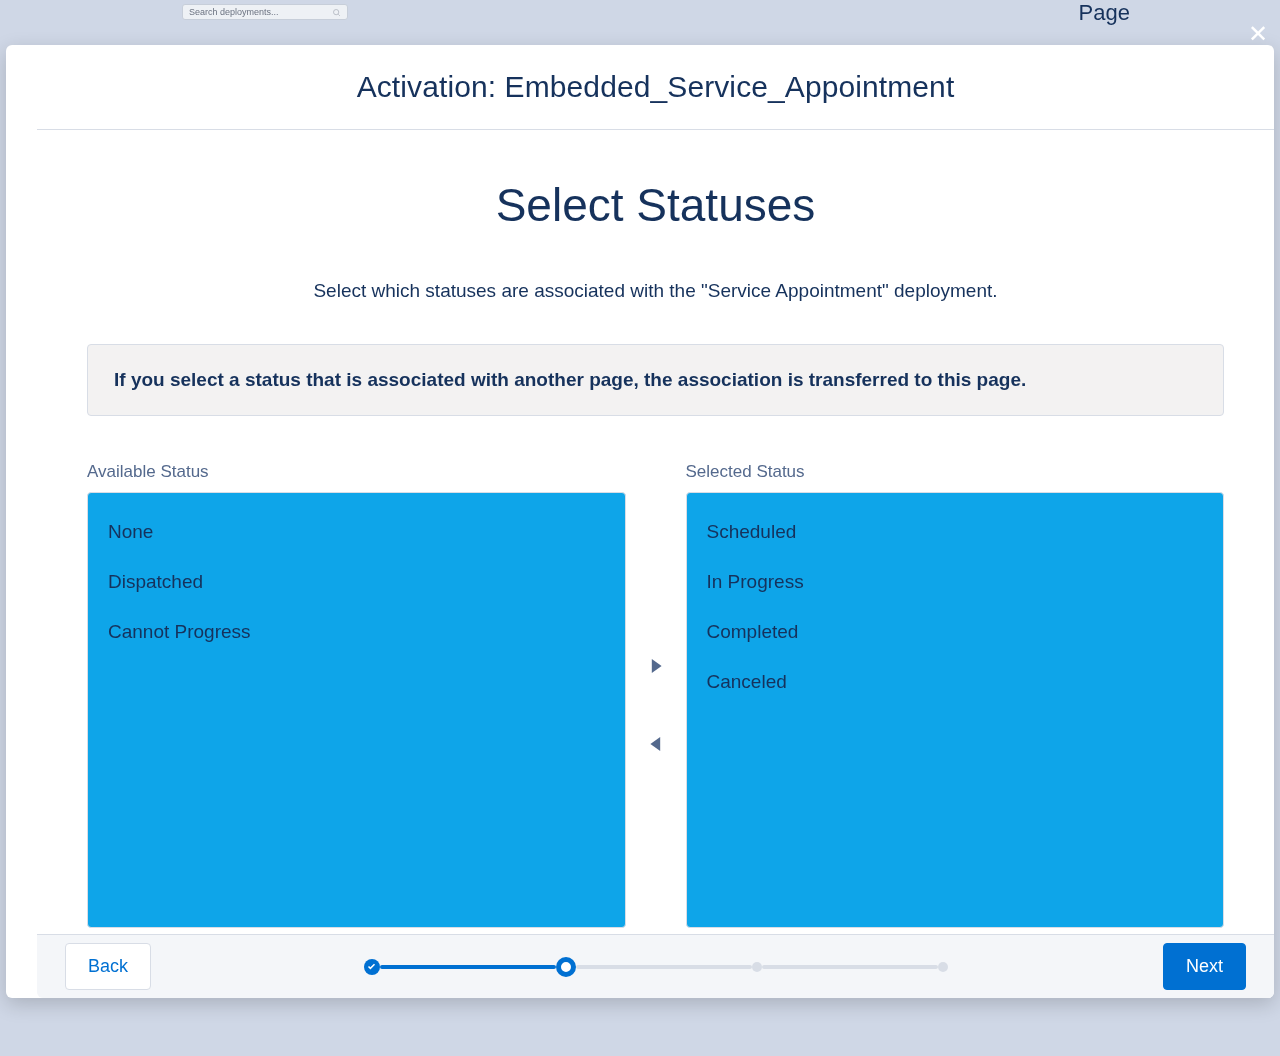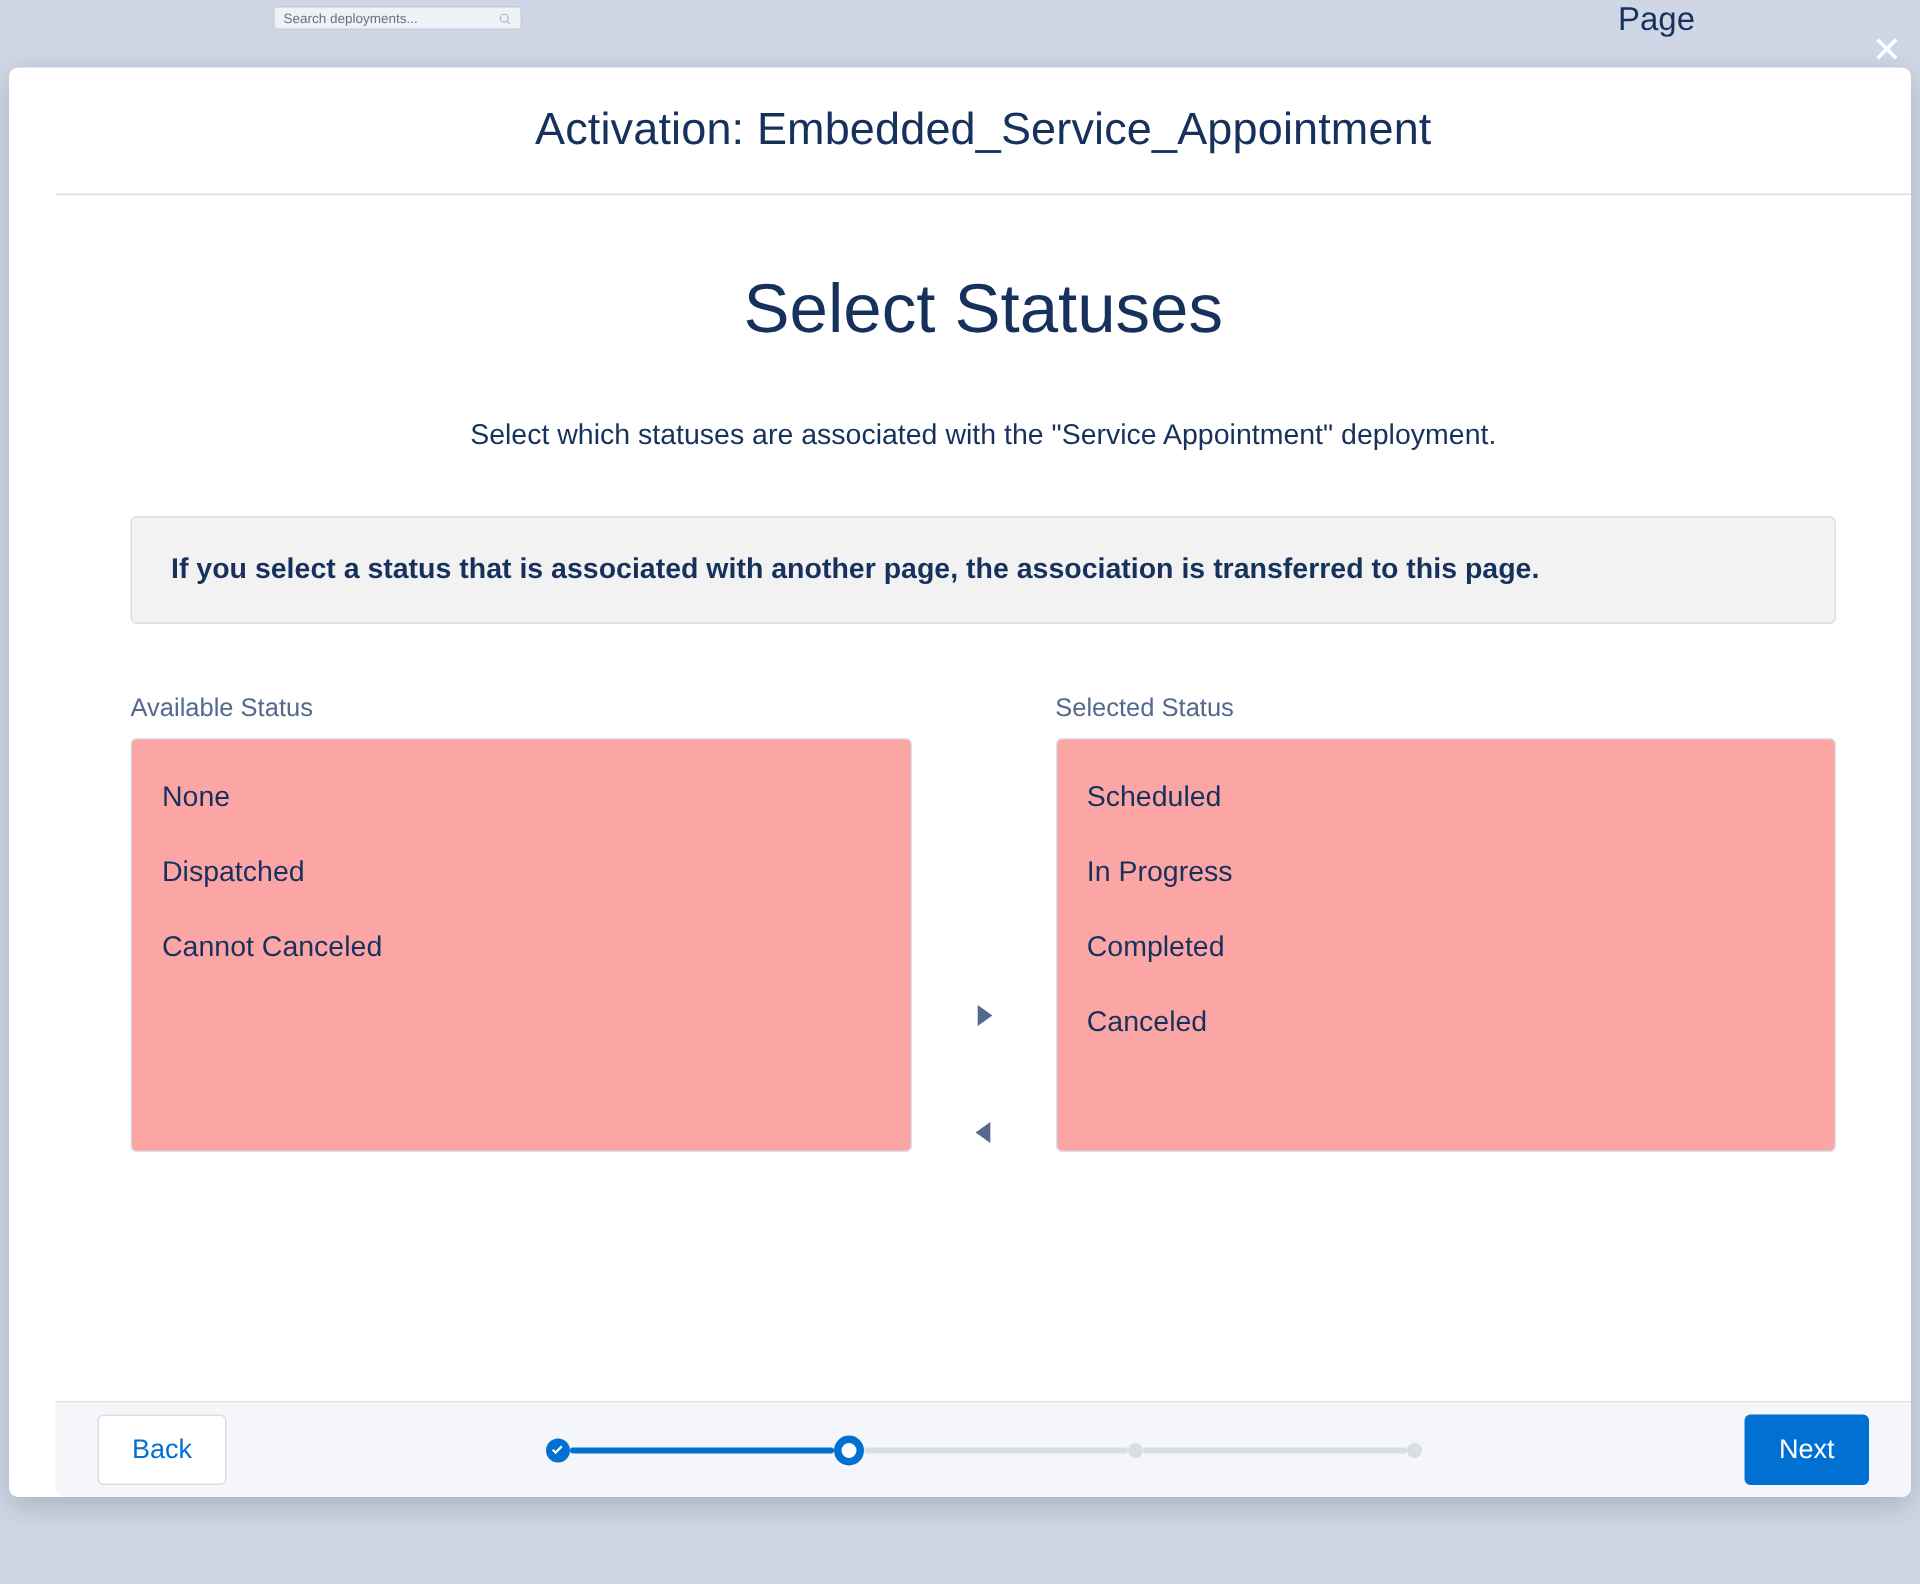--- a/index.html
+++ b/index.html
@@ -49,26 +49,26 @@
   }
   .page-sub {
     text-align: center; font-size: 19px; color: #16325c; margin-top: 48px; font-weight: 400;
   }
 
   .info-banner {
     margin-top: 42px; background: #f3f2f2; border: 1px solid #d8dde6; border-radius: 4px;
     padding: 24px 26px; font-size: 19px; color: #16325c; font-weight: 600;
   }
 
-  .dual-list { margin-top: 46px; display: flex; gap: 18px; align-items: flex-end; }
+  .dual-list { margin-top: 46px; display: flex; gap: 0; align-items: center; }
   .picklist-col { flex: 1; }
   .picklist-label { font-size: 17px; color: #54698d; margin-bottom: 10px; font-weight: 400; }
   .picklist-box {
-    border: 1px solid #d8dde6; border-radius: 4px; height: 276px; padding: 14px 0;
-    overflow: auto; background: #fca5a5;
+    border: 1px solid #d8dde6; border-radius: 4px; height: 436px; padding: 14px 0;
+    overflow: auto; background: #0ea5e9;
   }
   .picklist-item {
     padding: 14px 20px; font-size: 19px; color: #16325c; cursor: pointer; font-weight: 400;
   }
 
   .arrow-col {
     width: 60px; display: flex; flex-direction: column; align-items: center; justify-content: flex-start;
     gap: 52px; padding-top: 20px;
   }
   .arrow-btn {
@@ -133,21 +133,21 @@
       <div class="page-sub">Select which statuses are associated with the "Service Appointment" deployment.</div>
 
       <div class="info-banner">If you select a status that is associated with another page, the association is transferred to this page.</div>
 
       <div class="dual-list">
         <div class="picklist-col">
           <div class="picklist-label">Available Status</div>
           <div class="picklist-box" id="available-box">
               <div class="picklist-item">None</div>
               <div class="picklist-item">Dispatched</div>
-              <div class="picklist-item">Cannot Canceled</div>
+              <div class="picklist-item">Cannot Progress</div>
             </div>
         </div>
 
         <div class="arrow-col">
           <button class="arrow-btn">
             <svg viewBox="0 0 10 10">
                 <polygon fill="#54698d" points="2,0 9,5 2,10"></polygon>
               </svg>
           </button>
           <button class="arrow-btn">

